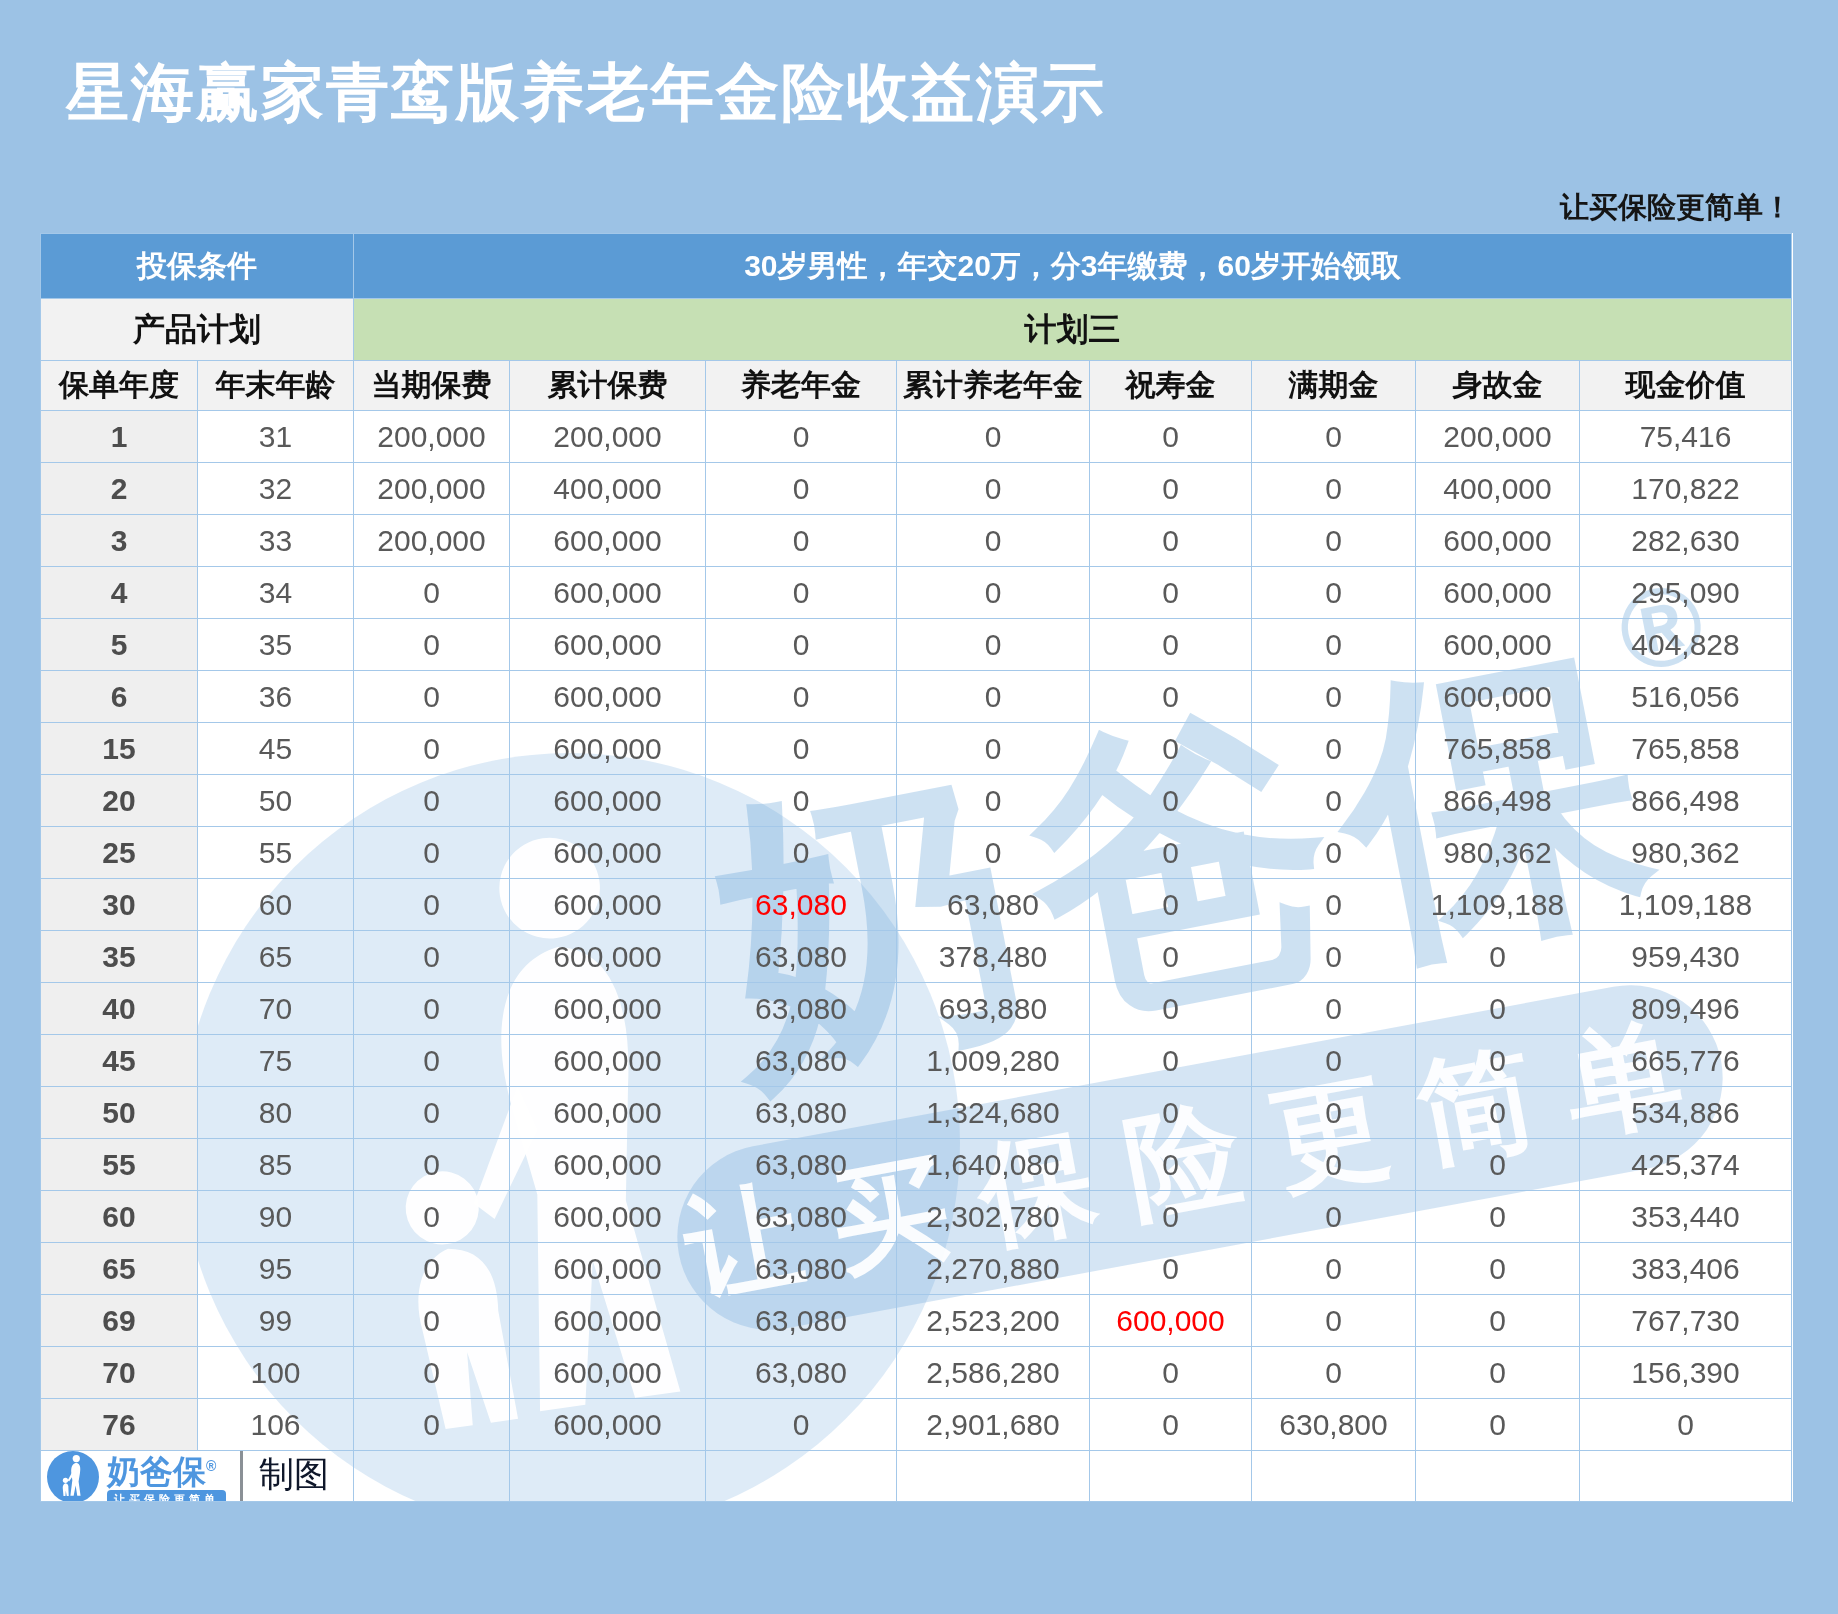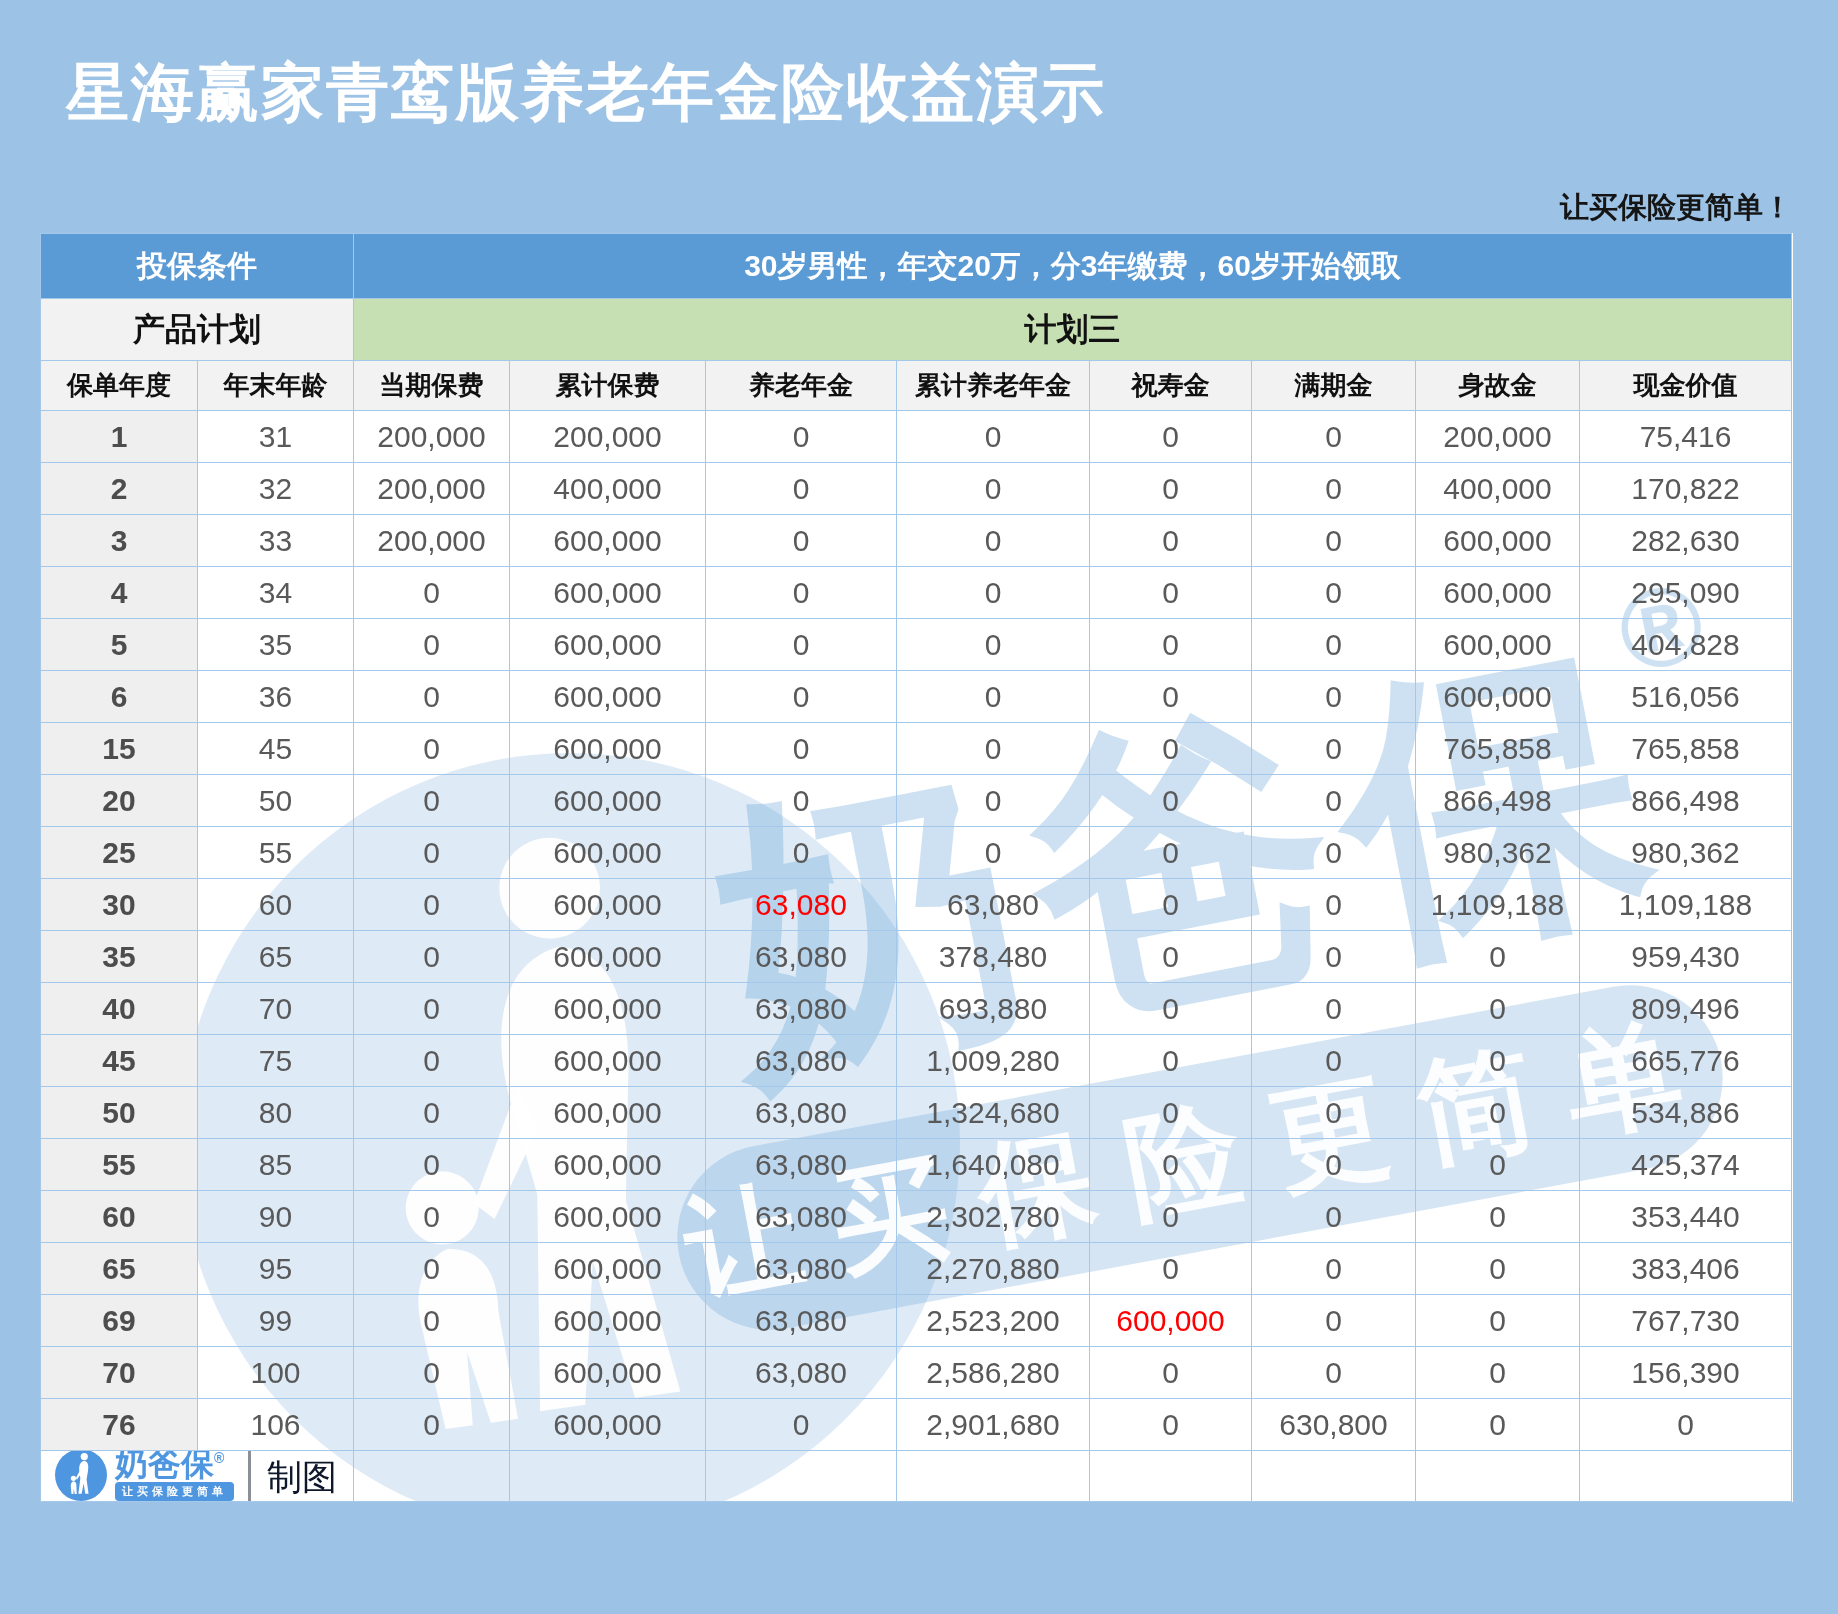--- a/index.html
+++ b/index.html
@@ -56,30 +56,30 @@
     border:1px solid #A4C8E9;text-align:center;vertical-align:middle;
     padding:0;overflow:hidden;white-space:nowrap;
   }
   tr.hrow1{height:65px;}
   tr.hrow1 th{background:#5B9BD5;color:#ffffff;font-size:30px;font-weight:700;}
   tr.hrow2{height:62px;}
   tr.hrow2 th{font-size:32px;font-weight:700;color:#111111;}
   th.plan-label{background:#F2F2F2;}
   th.plan-value{background:#C6E0B4;}
   tr.hrow3{height:50px;}
-  tr.hrow3 th{background:#F2F2F2;color:#111111;font-size:26px;font-weight:700;}
+  tr.hrow3 th{background:#F2F2F2;color:#111111;font-size:30px;font-weight:700;}
   tbody tr{height:52px;}
   tbody td{background:transparent;color:#595959;font-size:30px;font-weight:400;}
   tbody td.rowhead{background:#EFEFEF;color:#4d4d4d;font-weight:700;}
   tbody td.red{color:#FF0000;}
   tfoot tr{height:50px;}
   tfoot td{background:transparent;}
   
   .credit-cell{text-align:left !important;}
-  .credit{display:flex;align-items:flex-end;padding-left:14px;height:50px;}
+  .credit{display:flex;align-items:flex-start;padding-left:6px;height:50px;}
   .logo-badge{
     width:52px;height:52px;border-radius:50%;background:#4E96DF;
     flex:0 0 auto;display:flex;align-items:center;justify-content:center;
   }
   .logo-badge svg{width:34px;height:46px;}
   .logo-stack{display:flex;flex-direction:column;align-items:flex-start;margin-left:8px;}
   .logo-word{font-size:33px;font-weight:700;color:#4E96DF;line-height:30px;white-space:nowrap;}
   .logo-word sup{font-size:14px;font-weight:700;vertical-align:super;}
   .logo-pill{
     margin-top:3px;background:#4E96DF;color:#ffffff;border-radius:4px;

